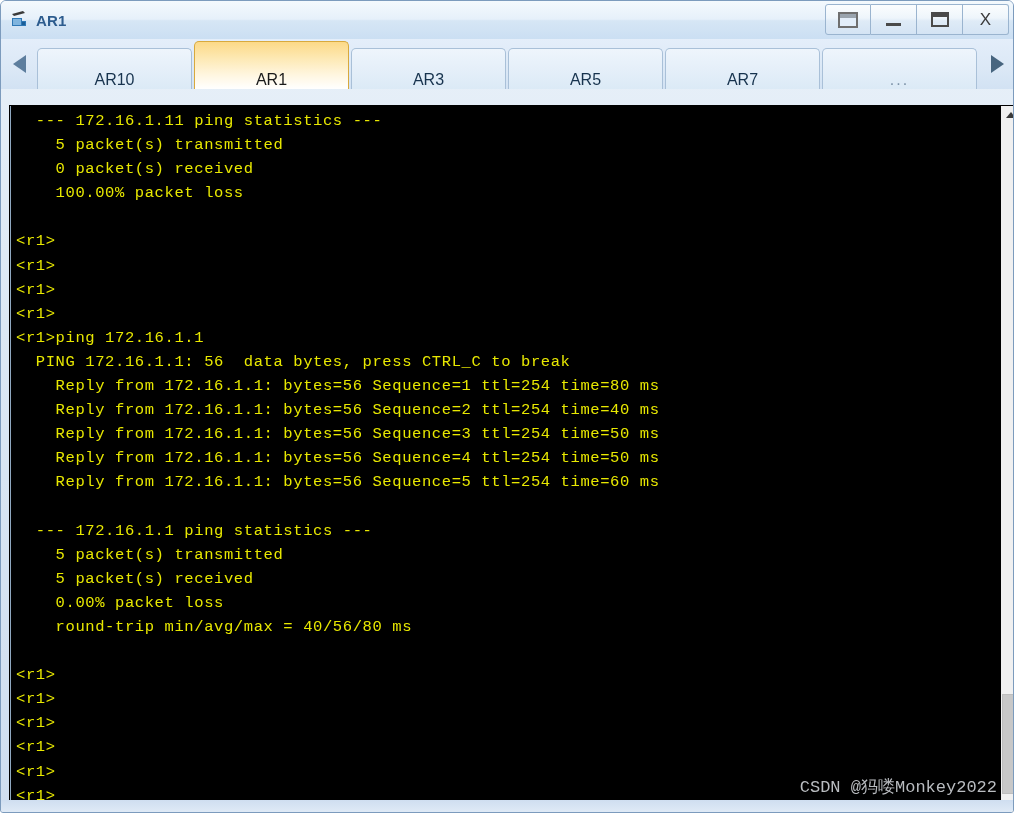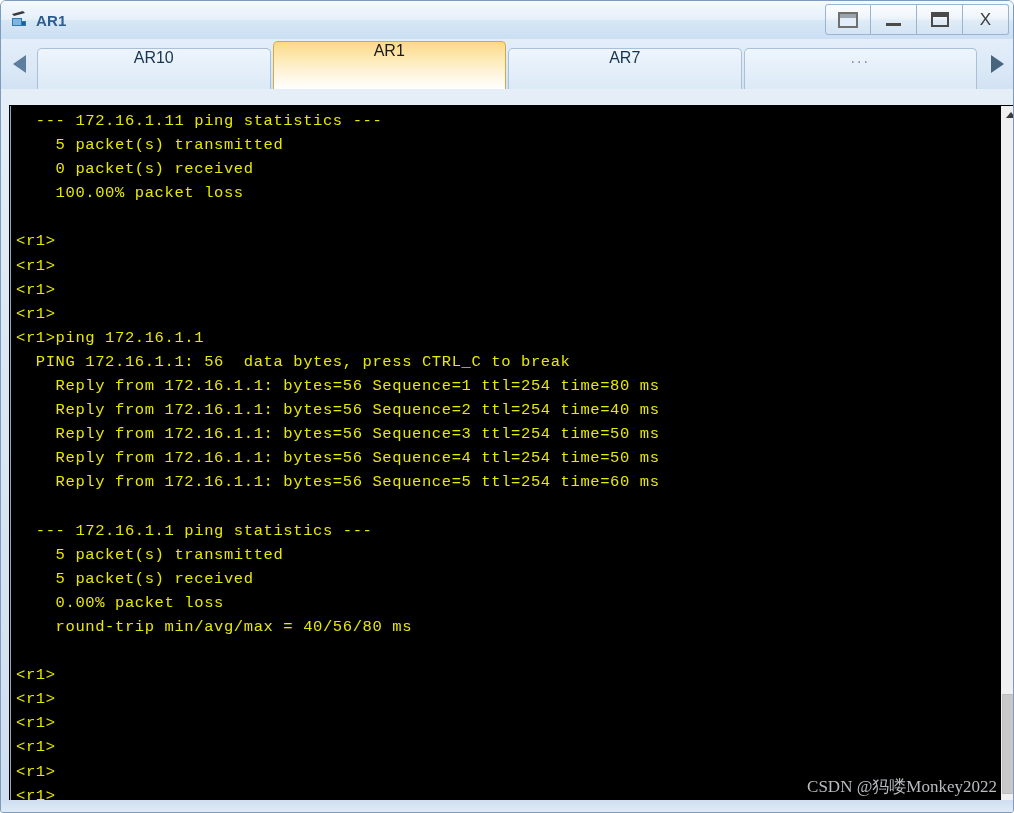--- a/index.html
+++ b/index.html
@@ -156,21 +156,21 @@
     flex: 1 1 0;
     min-width: 0;
     height: 41px;
     margin-right: 2px;
     box-sizing: border-box;
     border: 1px solid #a9c0d8;
     border-bottom: none;
     border-radius: 5px 5px 0 0;
     background: linear-gradient(to bottom, #eef5fc 0%, #e5eff9 50%, #dbeaf6 100%);
     display: flex;
-    align-items: flex-start;
+    align-items: flex-end;
     justify-content: center;
     font-size: 16px;
     color: #17334e;
     font-family: "Liberation Sans", sans-serif;
   }
   .tab.active {
     height: 48px;
     border: 1px solid #d8a93d;
     border-bottom: none;
     background: linear-gradient(to bottom, #fcd987 0%, #fde9b4 35%, #fff6e0 70%, #ffffff 100%);
@@ -259,21 +259,21 @@
     box-sizing: border-box;
   }
 
   
   #watermark {
     position: absolute;
     right: 16px;
     bottom: 14px;
     font-size: 17px;
     color: #b9bcc0;
-    font-family: Liberation Serif, serif;
+    font-family: Liberation Mono, monospace;
     white-space: nowrap;
     pointer-events: none;
     z-index: 5;
   }
 
   
   #bottom-strip {
     position: absolute;
     left: 0;
     bottom: 0;
@@ -320,20 +320,26 @@
     </div>
 
     <div id="tabs">
       <div class="tab">
           <span>AR10</span>
         </div>
       <div class="tab active">
           <span>AR1</span>
         </div>
       <div class="tab">
+          <span>AR3</span>
+        </div>
+      <div class="tab">
+          <span>AR5</span>
+        </div>
+      <div class="tab">
           <span>AR7</span>
         </div>
       <div class="tab overflow">
           <span>...</span>
         </div>
     </div>
 
     <div class="nav-arrow">
       <span class="tri-right"></span>
     </div>

